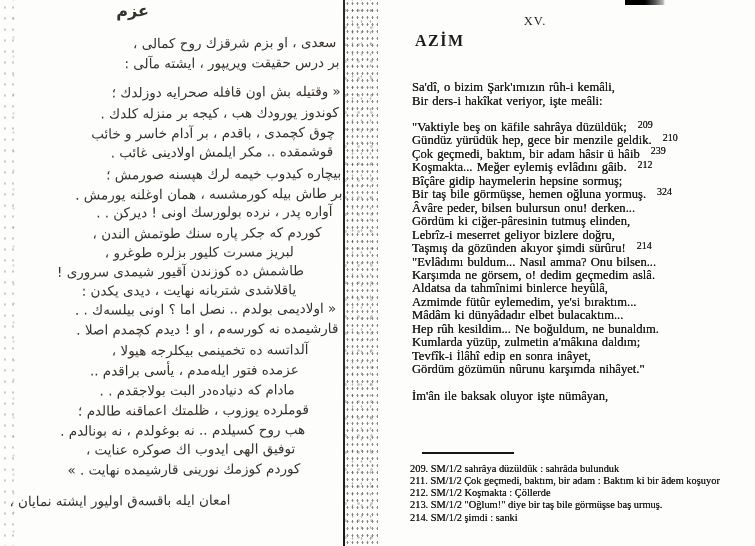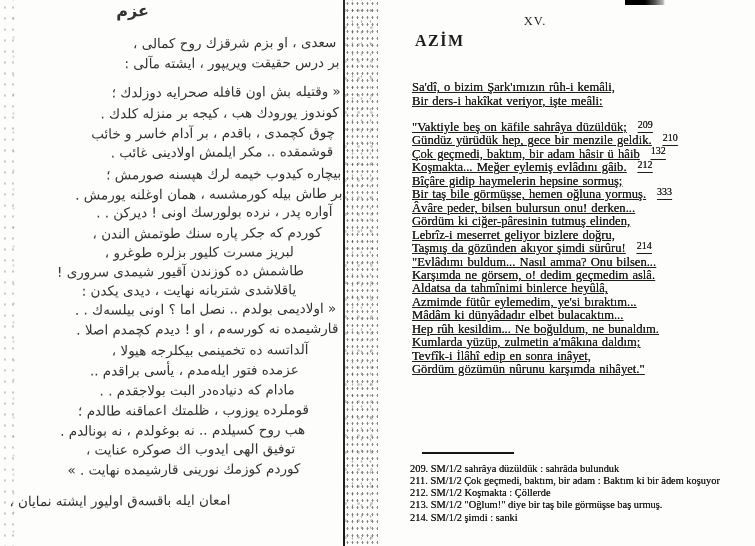--- a/index.html
+++ b/index.html
@@ -69,21 +69,21 @@
   }
   #poem-body{
     position:absolute;left:34px;top:81px;width:330px;
     font-size:12.6px;
     text-shadow:0 0 .3px currentColor;
     word-spacing:1px;
   }
   #poem-body .intro{line-height:13.5px;margin:0;}
   #poem-body .stanza{line-height:13.45px;margin:13px 0 0 0;}
   #poem-body .closing{line-height:13.5px;margin:13px 0 0 0;}
-  .v-line{white-space:nowrap;text-decoration:underline;}
+  .v-line{white-space:nowrap;}
   sup.fn{
     font-size:10px;line-height:0;vertical-align:baseline;
     position:relative;top:-3.5px;left:11px;
     text-shadow:0 0 .3px currentColor;
   }
   #footnote-rule{
     position:absolute;left:44px;top:452px;width:92px;height:2px;background:#161614;
   }
   #footnotes{
     position:absolute;left:32px;top:463px;width:345px;
@@ -132,38 +132,41 @@
   <div id="poem-title">AZİM</div>
 
   <div id="poem-body">
     <div class="intro">
       <div class="v-line">Sa'dî, o bizim Şark'ımızın rûh-i kemâli,</div>
       <div class="v-line">Bir ders-i hakîkat veriyor, işte meâli:</div>
     </div>
     <div class="stanza">
       <div class="v-line"><span>"Vaktiyle beş on kāfile sahrâya düzüldük;</span><sup class="fn">209</sup></div>
       <div class="v-line"><span>Gündüz yürüdük hep, gece bir menzile geldik.</span><sup class="fn">210</sup></div>
-      <div class="v-line"><span>Çok geçmedi, baktım, bir adam hâsir ü hâib</span><sup class="fn">132</sup></div>
+      <div class="v-line"><span>Çok geçmedi, baktım, bir adam hâsir ü hâib</span><sup class="fn">239</sup></div>
       <div class="v-line"><span>Koşmakta... Meğer eylemiş evlâdını gâib.</span><sup class="fn">212</sup></div>
       <div class="v-line"><span>Bîçâre gidip haymelerin hepsine sormuş;</span><sup class="fn"></sup></div>
-      <div class="v-line"><span>Bir taş bile görmüşse, hemen oğluna yormuş.</span><sup class="fn">333</sup></div>
+      <div class="v-line"><span>Bir taş bile görmüşse, hemen oğluna yormuş.</span><sup class="fn">324</sup></div>
       <div class="v-line"><span>Âvâre peder, bilsen bulursun onu! derken...</span><sup class="fn"></sup></div>
       <div class="v-line"><span>Gördüm ki ciğer-pâresinin tutmuş elinden,</span><sup class="fn"></sup></div>
       <div class="v-line"><span>Lebrîz-i meserret geliyor bizlere doğru,</span><sup class="fn"></sup></div>
       <div class="v-line"><span>Taşmış da gözünden akıyor şimdi sürûru!</span><sup class="fn">214</sup></div>
       <div class="v-line"><span>"Evlâdımı buldum... Nasıl amma? Onu bilsen...</span><sup class="fn"></sup></div>
       <div class="v-line"><span>Karşımda ne görsem, o! dedim geçmedim aslâ.</span><sup class="fn"></sup></div>
       <div class="v-line"><span>Aldatsa da tahmînimi binlerce heyûlâ,</span><sup class="fn"></sup></div>
       <div class="v-line"><span>Azmimde fütûr eylemedim, ye'si bıraktım...</span><sup class="fn"></sup></div>
       <div class="v-line"><span>Mâdâm ki dünyâdadır elbet bulacaktım...</span><sup class="fn"></sup></div>
       <div class="v-line"><span>Hep rûh kesildim... Ne boğuldum, ne bunaldım.</span><sup class="fn"></sup></div>
       <div class="v-line"><span>Kumlarda yüzüp, zulmetin a'mâkına daldım;</span><sup class="fn"></sup></div>
       <div class="v-line"><span>Tevfîk-i İlâhî edip en sonra inâyet,</span><sup class="fn"></sup></div>
       <div class="v-line"><span>Gördüm gözümün nûrunu karşımda nihâyet."</span><sup class="fn"></sup></div>
     </div>
+    <div class="closing">
+      <div class="v-line">İm'ân ile baksak oluyor işte nümâyan,</div>
+    </div>
   </div>
 
   <div id="footnote-rule"></div>
   <div id="footnotes">
     <div class="f-line">209. SM/1/2 sahrâya düzüldük : sahrâda bulunduk</div>
     <div class="f-line">211. SM/1/2 Çok geçmedi, baktım, bir adam : Baktım ki bir âdem koşuyor</div>
     <div class="f-line">212. SM/1/2 Koşmakta : Çöllerde</div>
     <div class="f-line">213. SM/1/2 "Oğlum!" diye bir taş bile görmüşse baş urmuş.</div>
     <div class="f-line">214. SM/1/2 şimdi : sanki</div>
   </div>

